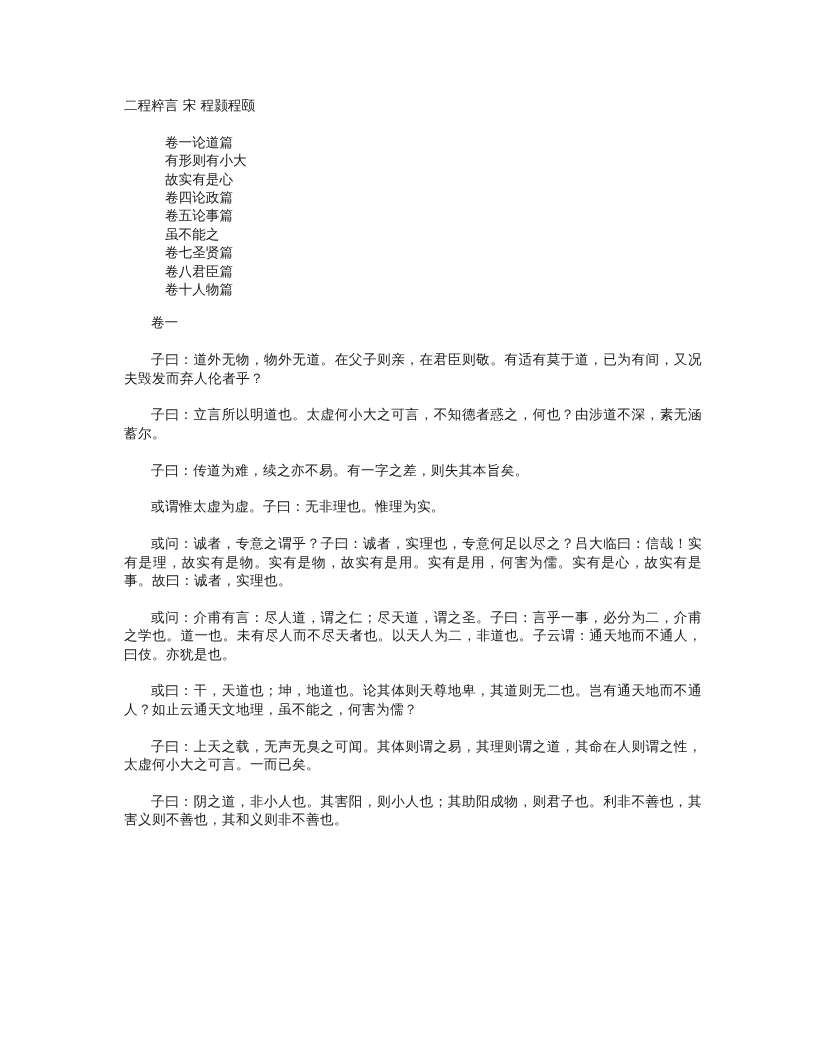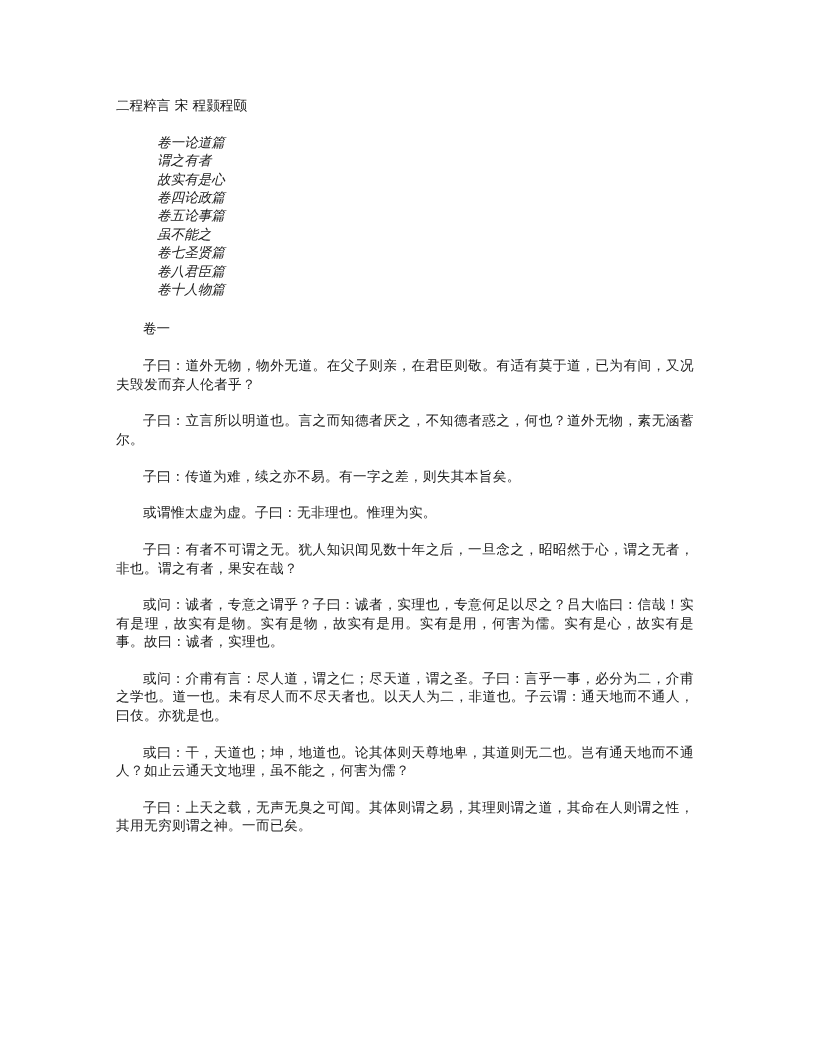--- a/index.html
+++ b/index.html
@@ -2,57 +2,57 @@
 <html><head>
   <meta charset="utf-8">
   <style>
     html, body { margin: 0; padding: 0; background: #ffffff; }
     body {
       width: 816px; height: 1056px; position: relative; overflow: hidden;
       font-family: "DejaVu Serif", "Liberation Serif", serif;
       color: #1a1a1a;
     }
     .page {
-      position: absolute; left: 116px; top: 96px; width: 578px;
+      position: absolute; left: 124px; top: 96px; width: 578px;
       font-size: 13.6px; line-height: 18.4px;
     }
     .title { margin: 0 0 18.4px 0; white-space: nowrap; }
-    .toc { margin: 0 0 21px 0; padding-left: 41px; font-style: italic; }
+    .toc { margin: 0 0 15px 0; padding-left: 41px; }
     .toc div { white-space: nowrap; }
     .juan { padding-left: 27px; margin-bottom: 18.4px; }
     .para {
       text-indent: 27px; margin: 0 0 18.4px 0;
       text-align: justify; text-align-last: left;
       letter-spacing: 0.4px;
     }
   </style>
 </head>
 <body>
 
 <div class="page">
   <div class="title">二程粹言 宋 程颢程颐</div>
 
   <div class="toc">
     <div>卷一论道篇</div>
-    <div>谓之有者</div>
+    <div>有形则有小大</div>
     <div>故实有是心</div>
     <div>卷四论政篇</div>
     <div>卷五论事篇</div>
     <div>虽不能之</div>
     <div>卷七圣贤篇</div>
     <div>卷八君臣篇</div>
     <div>卷十人物篇</div>
   </div>
 
   <div class="juan">
     <div>卷一</div>
   </div>
 
   <p class="para">子曰：道外无物，物外无道。在父子则亲，在君臣则敬。有适有莫于道，已为有间，又况夫毁发而弃人伦者乎？</p>
-  <p class="para">子曰：立言所以明道也。言之而知德者厌之，不知德者惑之，何也？道外无物，素无涵蓄尔。</p>
+  <p class="para">子曰：立言所以明道也。太虚何小大之可言，不知德者惑之，何也？由涉道不深，素无涵蓄尔。</p>
   <p class="para">子曰：传道为难，续之亦不易。有一字之差，则失其本旨矣。</p>
   <p class="para">或谓惟太虚为虚。子曰：无非理也。惟理为实。</p>
-  <p class="para">子曰：有者不可谓之无。犹人知识闻见数十年之后，一旦念之，昭昭然于心，谓之无者，非也。谓之有者，果安在哉？</p>
   <p class="para">或问：诚者，专意之谓乎？子曰：诚者，实理也，专意何足以尽之？吕大临曰：信哉！实有是理，故实有是物。实有是物，故实有是用。实有是用，何害为儒。实有是心，故实有是事。故曰：诚者，实理也。</p>
   <p class="para">或问：介甫有言：尽人道，谓之仁；尽天道，谓之圣。子曰：言乎一事，必分为二，介甫之学也。道一也。未有尽人而不尽天者也。以天人为二，非道也。子云谓：通天地而不通人，曰伎。亦犹是也。</p>
   <p class="para">或曰：干，天道也；坤，地道也。论其体则天尊地卑，其道则无二也。岂有通天地而不通人？如止云通天文地理，虽不能之，何害为儒？</p>
-  <p class="para">子曰：上天之载，无声无臭之可闻。其体则谓之易，其理则谓之道，其命在人则谓之性，其用无穷则谓之神。一而已矣。</p>
+  <p class="para">子曰：上天之载，无声无臭之可闻。其体则谓之易，其理则谓之道，其命在人则谓之性，太虚何小大之可言。一而已矣。</p>
+  <p class="para">子曰：阴之道，非小人也。其害阳，则小人也；其助阳成物，则君子也。利非不善也，其害义则不善也，其和义则非不善也。</p>
 </div>
 
 </body></html>

